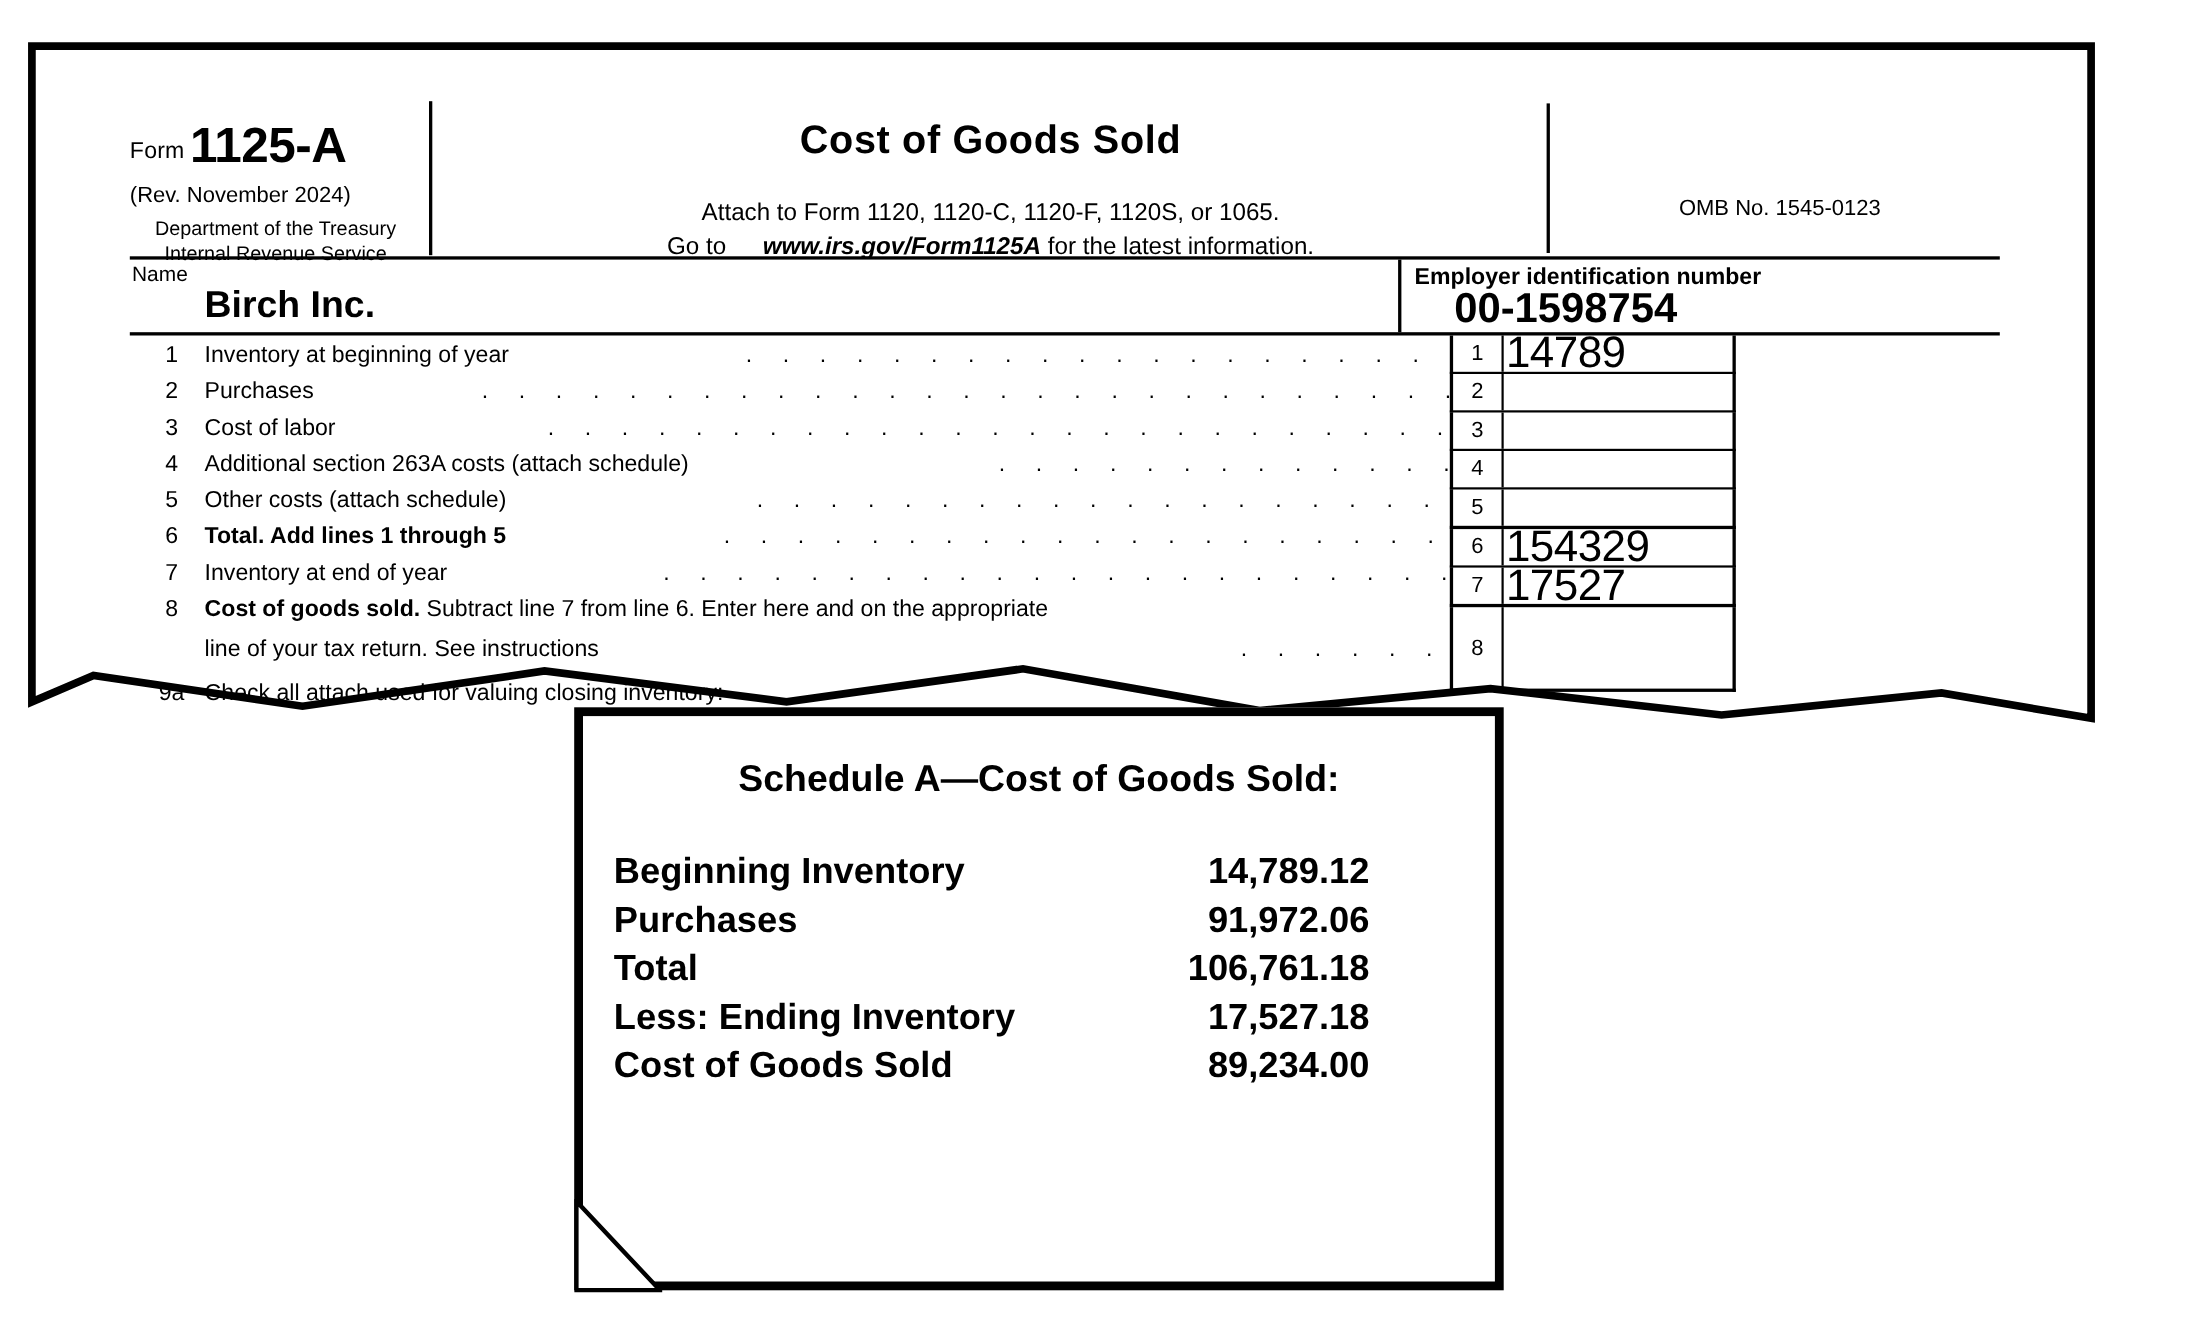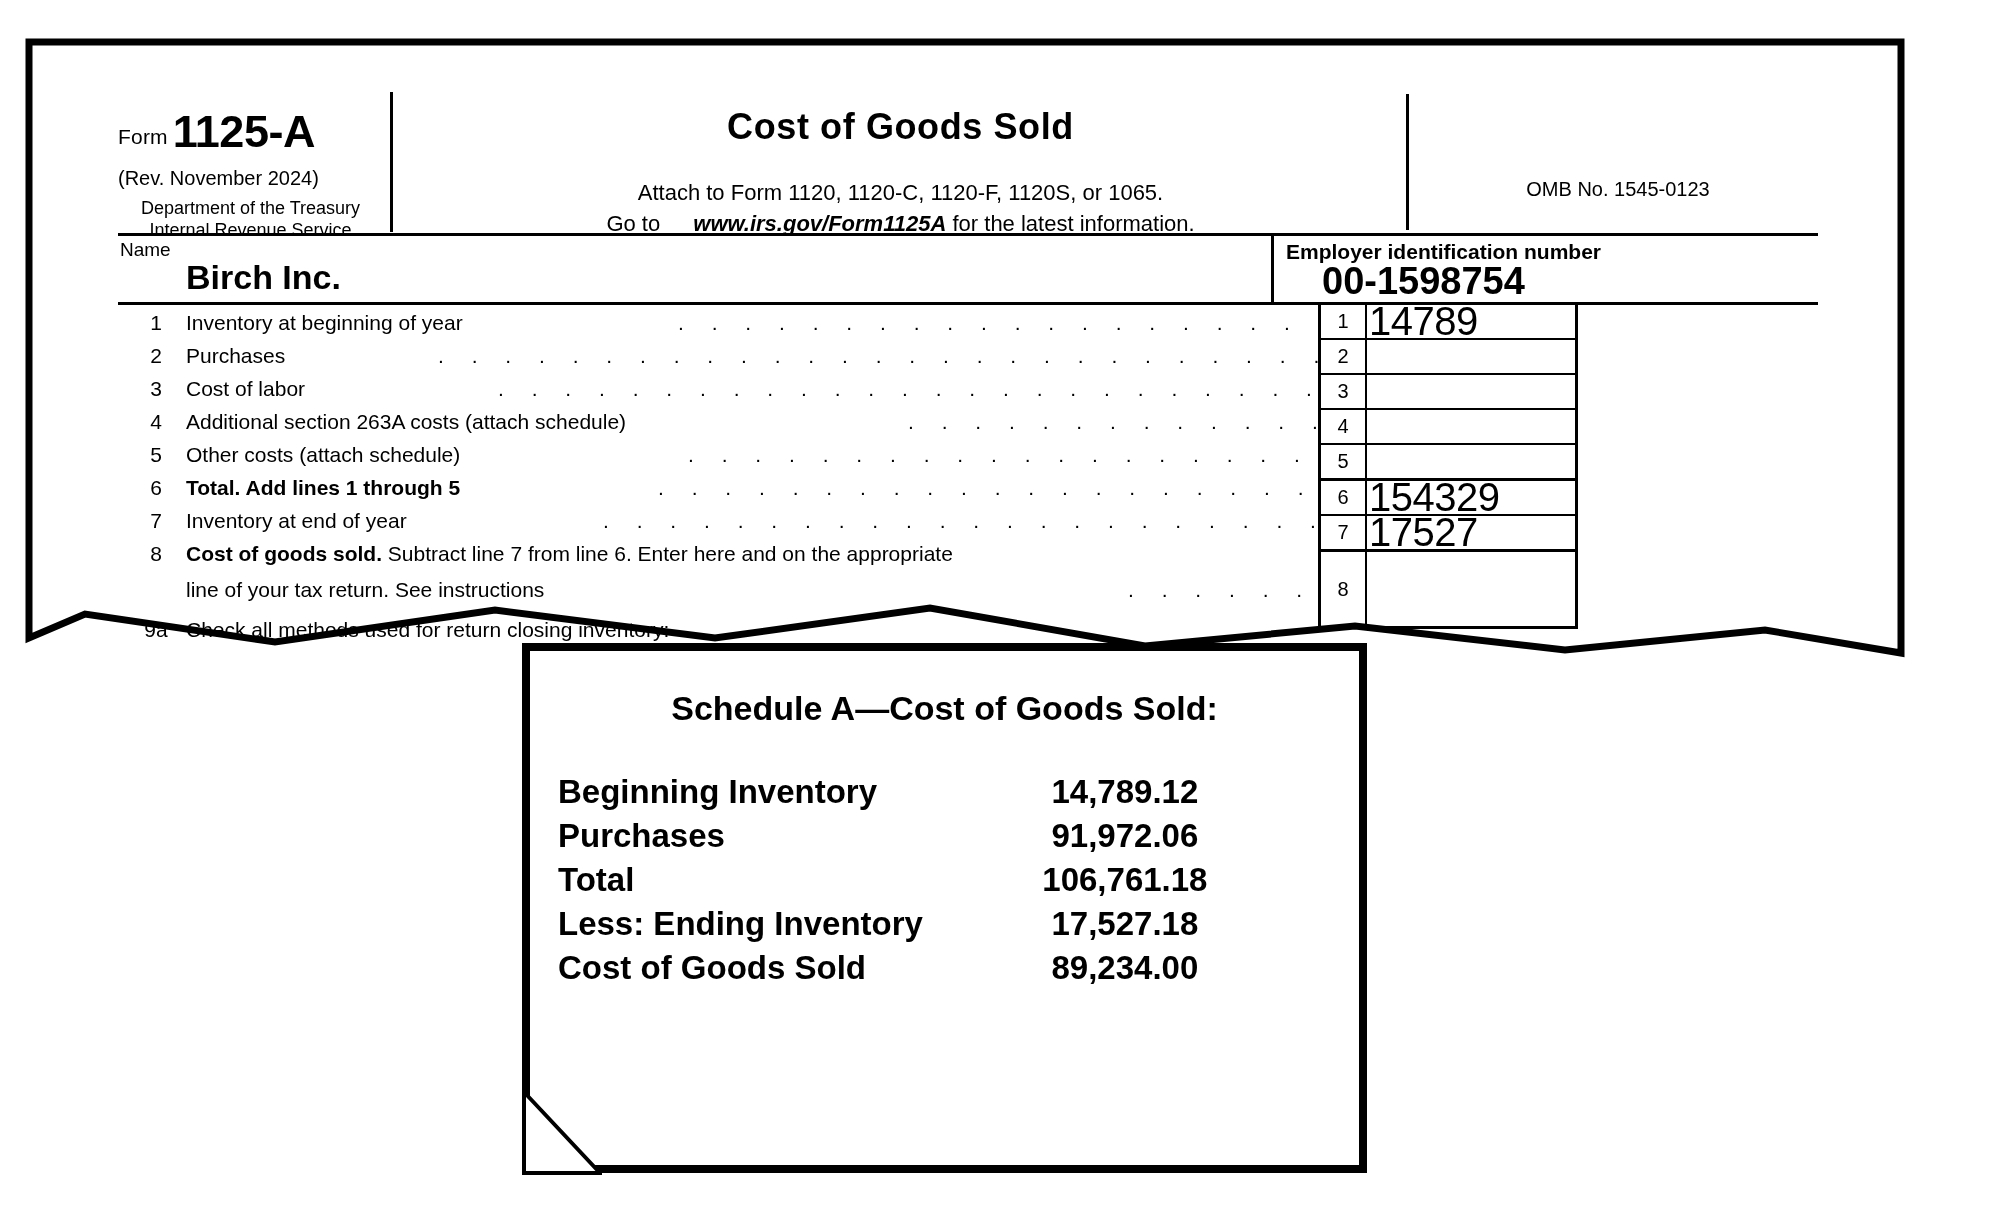--- a/index.html
+++ b/index.html
@@ -250,21 +250,21 @@
     margin: 42px 0 0 28px;
     border-collapse: collapse;
   }
   .co-table td {
     font-size: 33px;
     font-weight: bold;
     padding: 3px 0;
     white-space: nowrap;
   }
   .co-table td.lbl { padding-right: 82px; }
-  .co-table td.amt { text-align: center; width: 240px; }
+  .co-table td.amt { text-align: right; width: 240px; }
 </style>
 </head>
 <body>
 
 <div id="sheet">
   <svg id="sheet-edge" viewBox="0 0 1880 745" preserveAspectRatio="none">
     <path d="M4,4 L1876,4 L1876,615 L1740,592 L1540,612 L1330,588 L1120,608 L905,570 L690,600 L470,572 L250,604 L60,576 L4,600 Z" fill="#ffffff" stroke="#000000" stroke-width="7"></path>
   </svg>
 </div>
 
@@ -353,21 +353,21 @@
       <div class="ln-no">8</div>
       <div class="ln-txt"><b>Cost of goods sold.</b><span> Subtract line 7 from line 6. Enter here and on the appropriate</span></div>
     </div>
     <div class="line" style="height:40px;">
       <div class="ln-txt">line of your tax return. See instructions</div>
       <div class="dots" style="left:1010px; width:190px;">. . . . . .</div>
     </div>
 
     <div class="line">
       <div class="ln-no">9a</div>
-      <div class="ln-txt">Check all methods used for return closing inventory:</div>
+      <div class="ln-txt">Check all attach used for valuing closing inventory:</div>
     </div>
 
     <div class="amt-col">
       <div class="amt-row">
         <div class="num">1</div>
         <div class="val">14789</div>
       </div>
       <div class="amt-row">
         <div class="num">2</div>
         <div class="val"></div>

